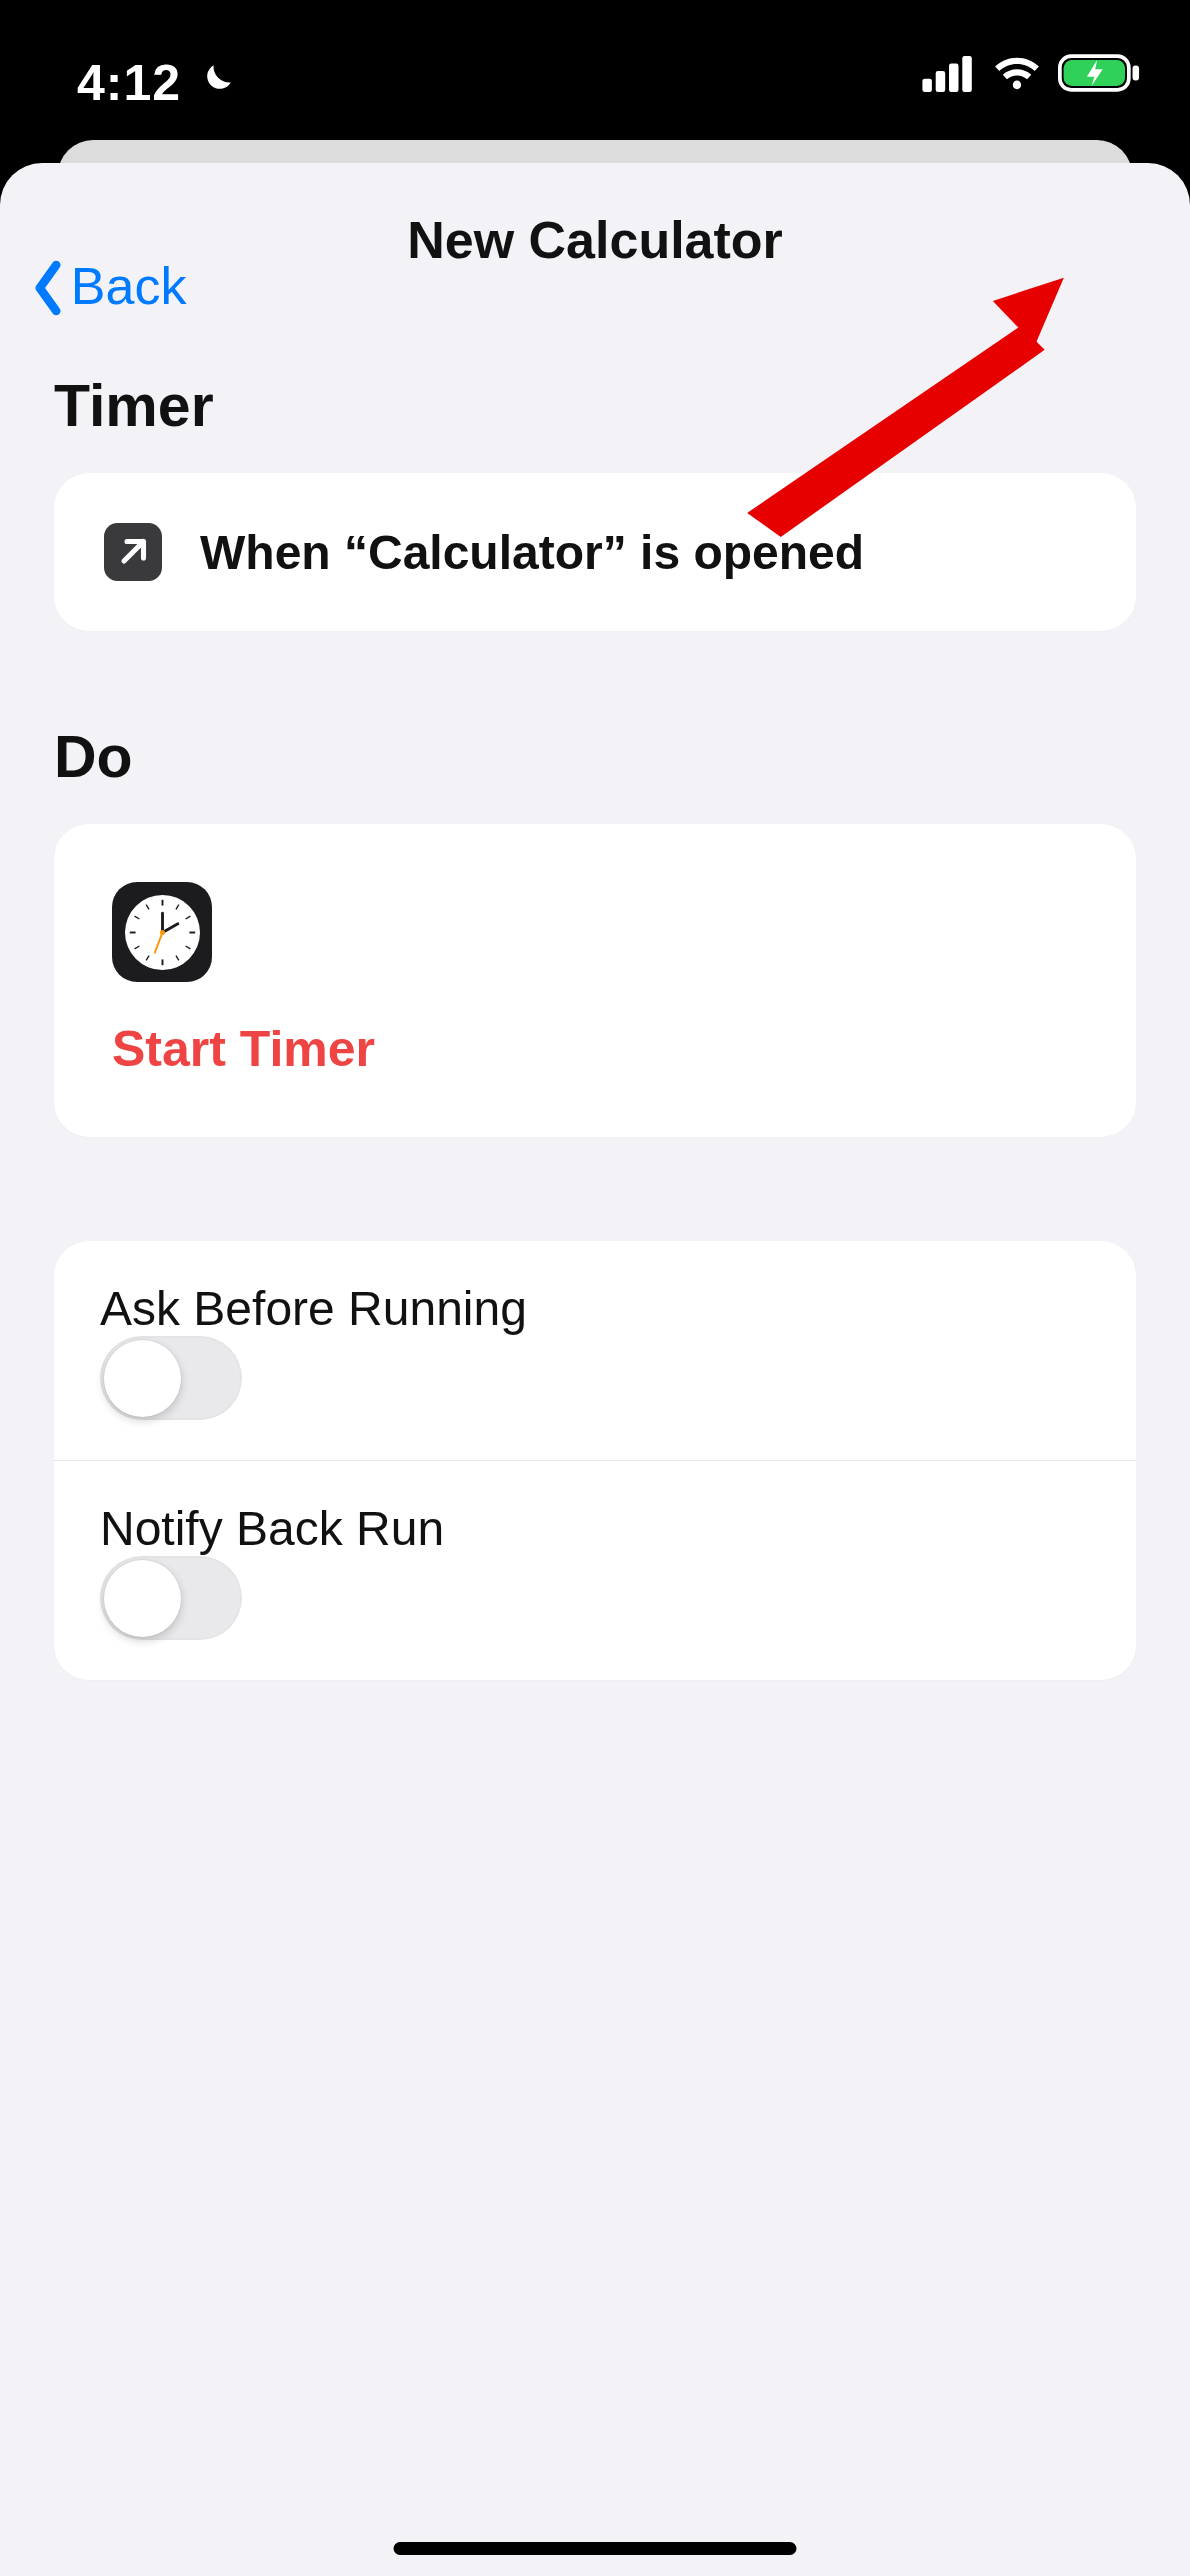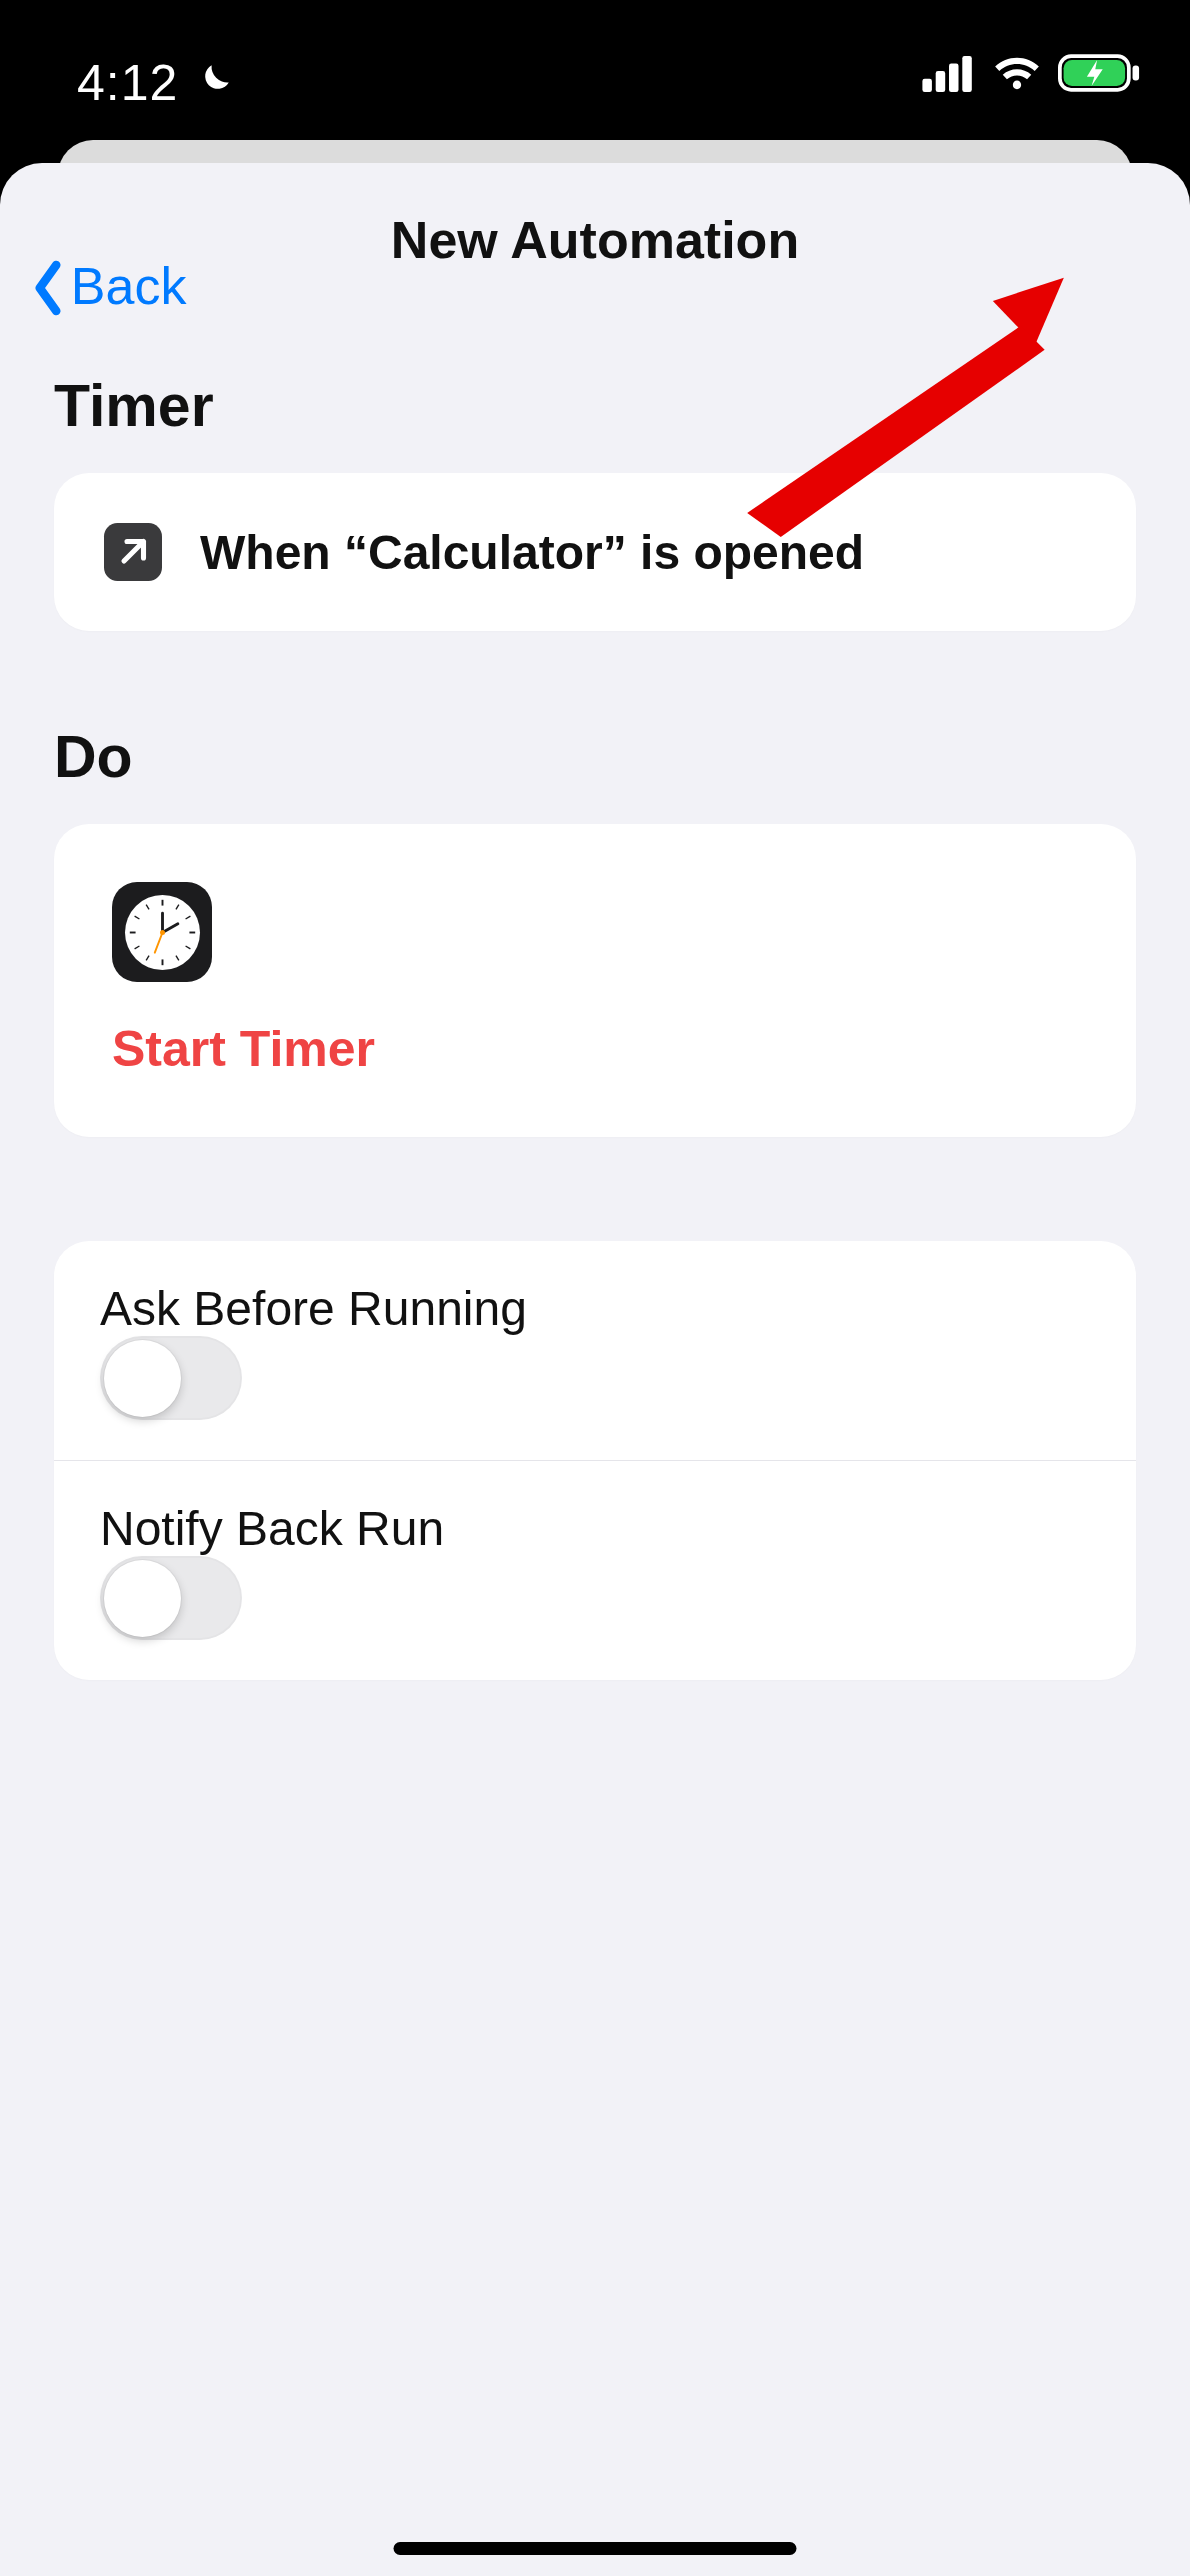--- a/index.html
+++ b/index.html
@@ -2,21 +2,21 @@
 <html><head>
   <meta charset="utf-8">
   <style>
     * { margin: 0; padding: 0; box-sizing: border-box; }
     html, body { width: 1190px; height: 2576px; font-family: -apple-system, "Helvetica Neue", Helvetica, Arial, sans-serif; background: #000; }
     .device { width: 1190px; height: 2576px; background: #000; position: relative; }
 
     
     .statusbar { position: absolute; top: 0; left: 0; right: 0; height: 134px; color: #fff; }
     .sb-left { position: absolute; left: 77px; top: 54px; display: flex; align-items: center; gap: 13.4px; }
-    .sb-time { font-size: 50px; font-weight: 400; letter-spacing: 1px; }
+    .sb-time { font-size: 50px; font-weight: 700; letter-spacing: 1px; }
     .sb-right { position: absolute; right: 50px; top: 54px; display: flex; align-items: center; gap: 17px; }
 
     
     .sheet-back { position: absolute; left: 58px; right: 58px; top: 140px; height: 58px; background: #dcdcdc; border-radius: 35px 35px 0 0; }
 
     
     .sheet { position: absolute; left: 0; right: 0; top: 163px; bottom: 0; background: #f2f2f7; border-radius: 42px 42px 0 0; overflow: hidden; }
 
     
     .nav { position: relative; height: 153px; display: flex; align-items: center; justify-content: center; }
@@ -96,21 +96,21 @@
 
   <div class="sheet">
 
     <div class="nav">
       <div class="nav-back">
         <svg width="38" height="56" viewBox="0 0 20 34">
           <polyline points="15,3 5,17 15,31" fill="none" stroke="#007aff" stroke-width="5.2" stroke-linecap="round" stroke-linejoin="round"></polyline>
         </svg>
         <span>Back</span>
       </div>
-      <span class="nav-title">New Automation</span>
+      <span class="nav-title">New Calculator</span>
     </div>
 
     <div class="content">
 
       <div class="section-title">Timer</div>
       <div class="card card-simple">
         <div class="when-icon">
           <svg width="36" height="36" viewBox="0 0 24 24">
               <path d="M8 5h11v11M19 5L6 18" stroke="#fff" stroke-width="3.4" stroke-linecap="round" stroke-linejoin="round" fill="none"></path>
             </svg>

